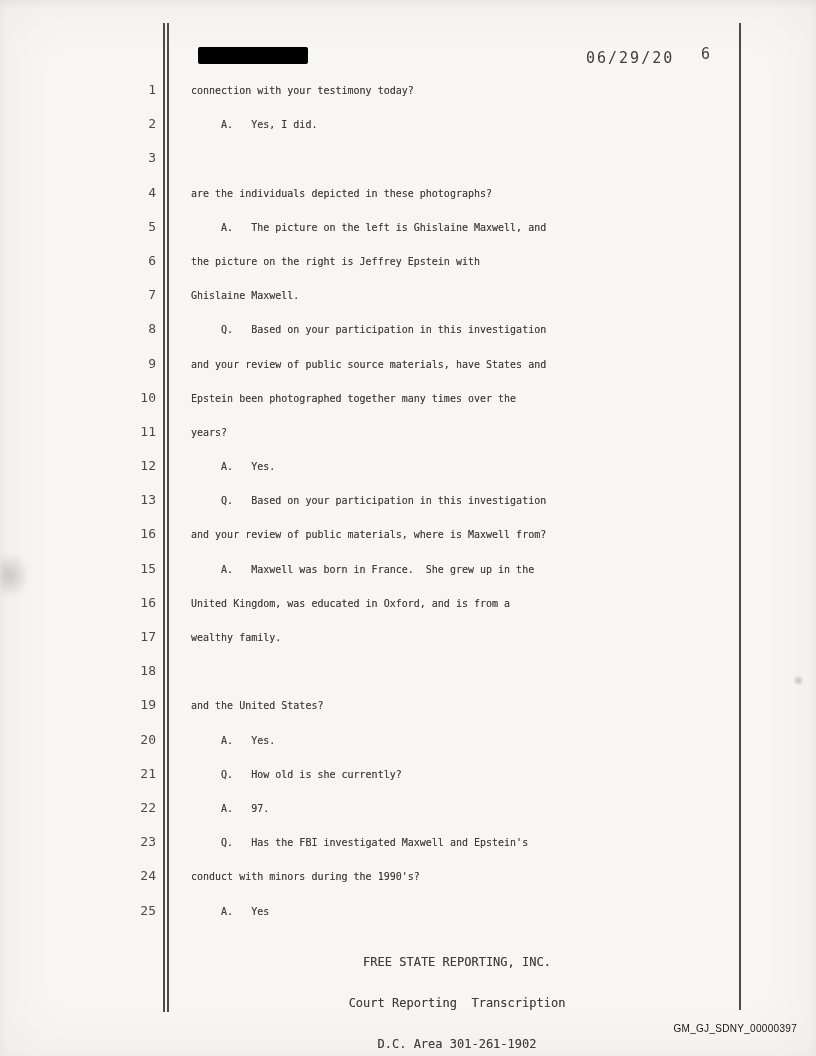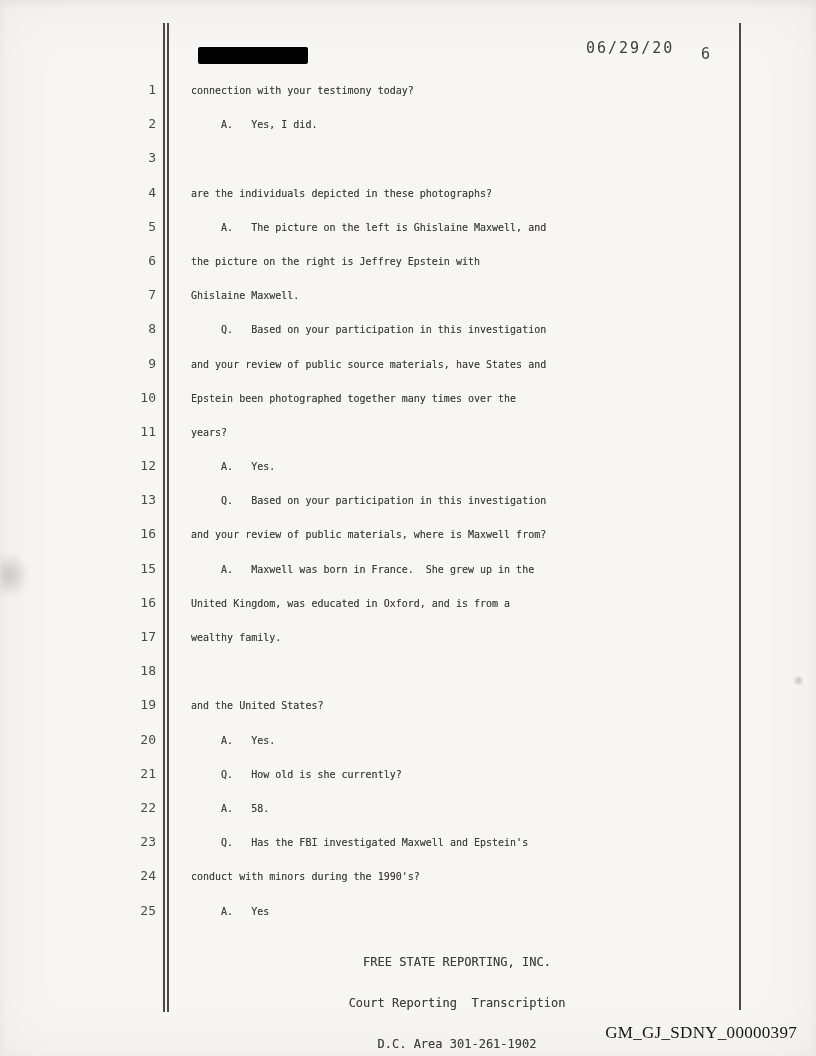--- a/index.html
+++ b/index.html
@@ -14,21 +14,21 @@
   }
   .rule{position:absolute;background:#4a4a4a;}
   .rule-left-a{left:163px;top:23px;width:1.5px;height:989px;}
   .rule-left-b{left:167px;top:23px;width:1.5px;height:989px;}
   .rule-right{left:739px;top:23px;width:1.6px;height:987px;}
   .redaction{
     position:absolute;left:198px;top:47px;width:110px;height:17px;
     background:#000;border-radius:2px;
   }
   .hdr-date{
-    position:absolute;left:586px;top:39px;
+    position:absolute;left:586px;top:49px;
     font-size:15px;letter-spacing:2px;white-space:pre;
   }
   .hdr-page{
     position:absolute;left:701px;top:45px;
     font-size:15px;
   }
   .rows{
     position:absolute;left:126px;top:73px;width:614px;
   }
   .trow{
@@ -43,22 +43,22 @@
     color:#3c3c3c;text-shadow:0 0 0.5px rgba(70,70,70,0.55);
   }
   .footer{
     position:absolute;left:167px;top:929px;width:580px;
     text-align:center;font-size:12px;line-height:13.6px;
     color:#3e3e3e;white-space:pre;
     text-shadow:0 0 0.4px rgba(70,70,70,0.5);
   }
   .bates{
     position:absolute;right:19px;top:1023px;
-    font-family:Liberation Serif, serif;
-    font-size:17px;color:#151515;letter-spacing:0.3px;
+    font-family:Liberation Sans, sans-serif;
+    font-size:10px;color:#151515;letter-spacing:0.3px;
   }
   .scan-smudge{
     position:absolute;left:0px;top:552px;width:30px;height:46px;
     background:radial-gradient(ellipse at 30% 50%, rgba(120,120,118,0.35), rgba(120,120,118,0) 70%);
     filter:blur(2px);
   }
   .scan-dot{
     position:absolute;left:795px;top:677px;width:7px;height:7px;border-radius:50%;
     background:rgba(150,148,144,0.4);filter:blur(1px);
   }
@@ -176,21 +176,21 @@
       <div class="ltext">     A.   Yes.</div>
     </div>
 
     <div class="trow">
       <div class="lnum">21</div>
       <div class="ltext">     Q.   How old is she currently?</div>
     </div>
 
     <div class="trow">
       <div class="lnum">22</div>
-      <div class="ltext">     A.   58.</div>
+      <div class="ltext">     A.   97.</div>
     </div>
 
     <div class="trow">
       <div class="lnum">23</div>
       <div class="ltext">     Q.   Has the FBI investigated Maxwell and Epstein's</div>
     </div>
 
     <div class="trow">
       <div class="lnum">24</div>
       <div class="ltext">conduct with minors during the 1990's?</div>

